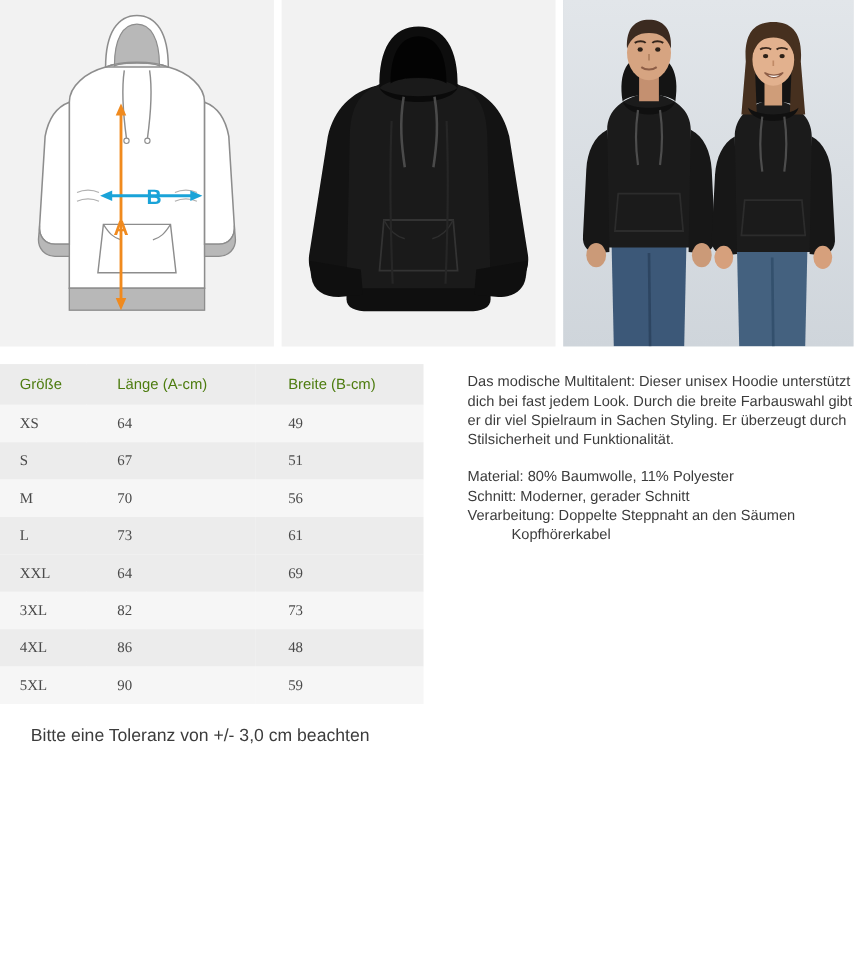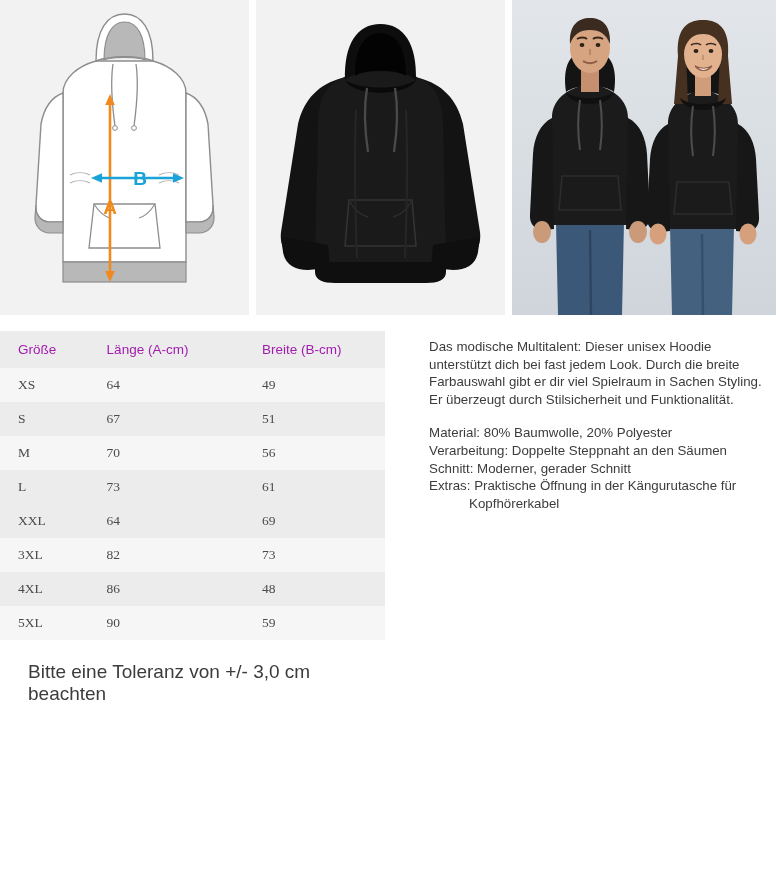--- a/index.html
+++ b/index.html
@@ -47,21 +47,21 @@
     padding: 0;
   }
   table.size-table {
     border-collapse: collapse;
     width: 385px;
     font-size: 13.5px;
   }
   table.size-table th {
     text-align: left;
     font-weight: normal;
-    color: #a21caf;
+    color: #4d7c0f;
     padding: 11px 0 11px 18px;
     background: #ececec;
     font-size: 13.5px;
   }
   table.size-table th.col-len { padding-left: 28px; }
   table.size-table th.col-wid { padding-left: 30px; }
   table.size-table td {
     padding: 9px 0 9px 18px;
     color: #4a4a4a;
     font-size: 13.5px;
@@ -69,21 +69,21 @@
   }
   table.size-table td.col-len { padding-left: 28px; }
   table.size-table td.col-wid { padding-left: 30px; }
   table.size-table tr.odd td { background: #ececec; }
   table.size-table tr.even td { background: #f6f6f6; }
   table.size-table tr.head th { background: #ececec; }
 
   .tolerance {
     margin-top: 21px;
     margin-left: 28px;
-    font-size: 19px;
+    font-size: 16px;
     color: #3c3c3c;
   }
 
   
   .description {
     width: 352px;
     margin-left: 40px;
     font-size: 13.3px;
     line-height: 17.6px;
     color: #3c3c3c;
@@ -322,19 +322,18 @@
           <td class="col-len">90</td>
           <td class="col-wid">59</td>
         </tr>
       </tbody>
     </table>
     <div class="tolerance">Bitte eine Toleranz von +/- 3,0 cm beachten</div>
   </div>
 
   <div class="description">
     <p class="desc-intro">Das modische Multitalent: Dieser unisex Hoodie unterstützt dich bei fast jedem Look. Durch die breite Farbauswahl gibt er dir viel Spielraum in Sachen Styling. Er überzeugt durch Stilsicherheit und Funktionalität.</p>
-    <p class="spec-line">Material: 80% Baumwolle, 20% Polyester</p>
+    <p class="spec-line">Material: 80% Baumwolle, 11% Polyester</p>
+    <p class="spec-line">Schnitt: Moderner, gerader Schnitt</p>
     <p class="spec-line">Verarbeitung: Doppelte Steppnaht an den Säumen</p>
-    <p class="spec-line">Schnitt: Moderner, gerader Schnitt</p>
-    <p class="spec-line">Extras: Praktische Öffnung in der Kängurutasche für</p>
     <p class="spec-line spec-indent">Kopfhörerkabel</p>
   </div>
 </div>
 
 </body></html>

